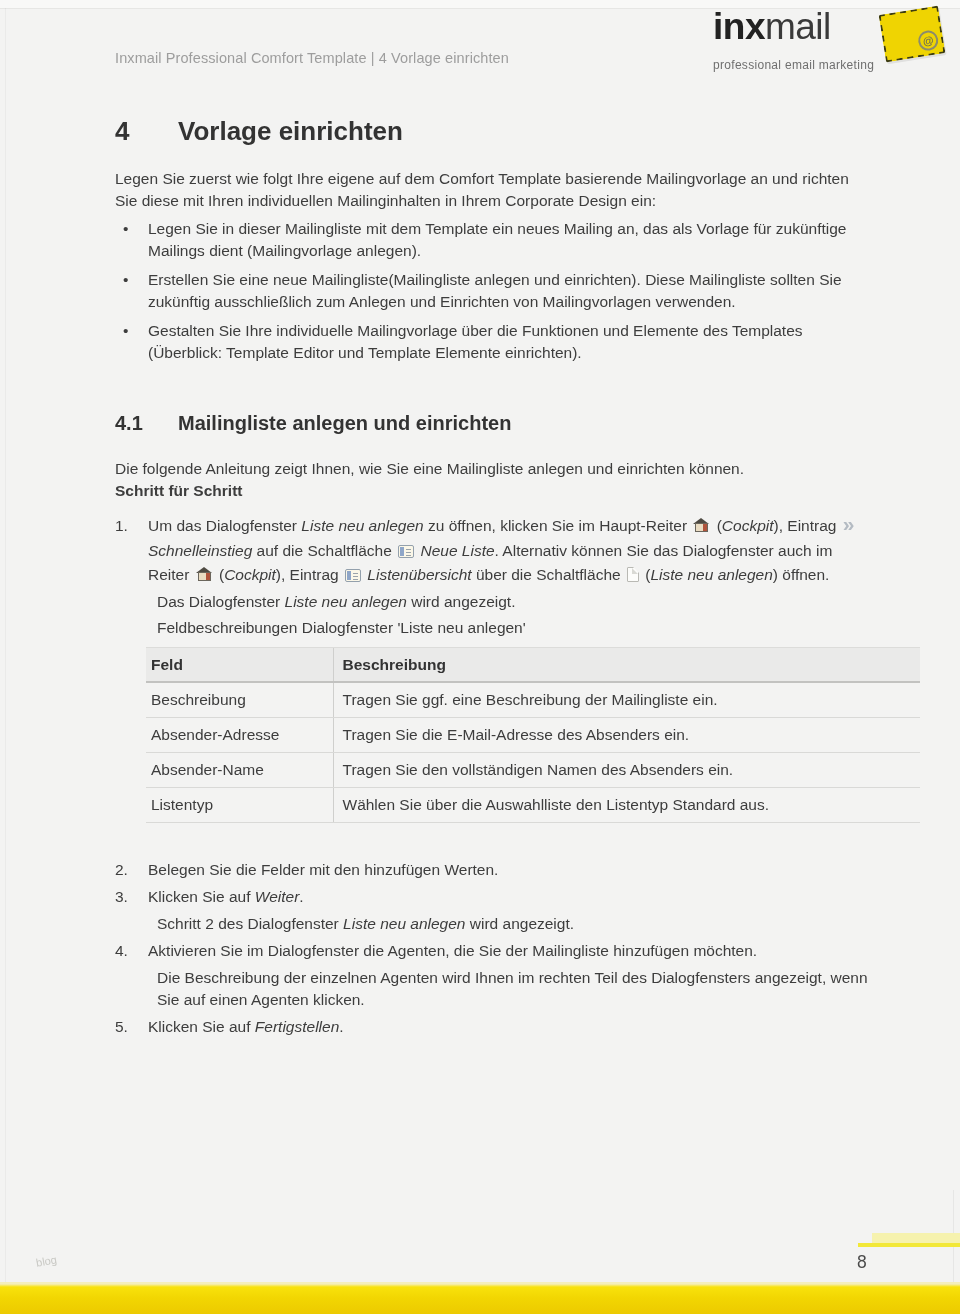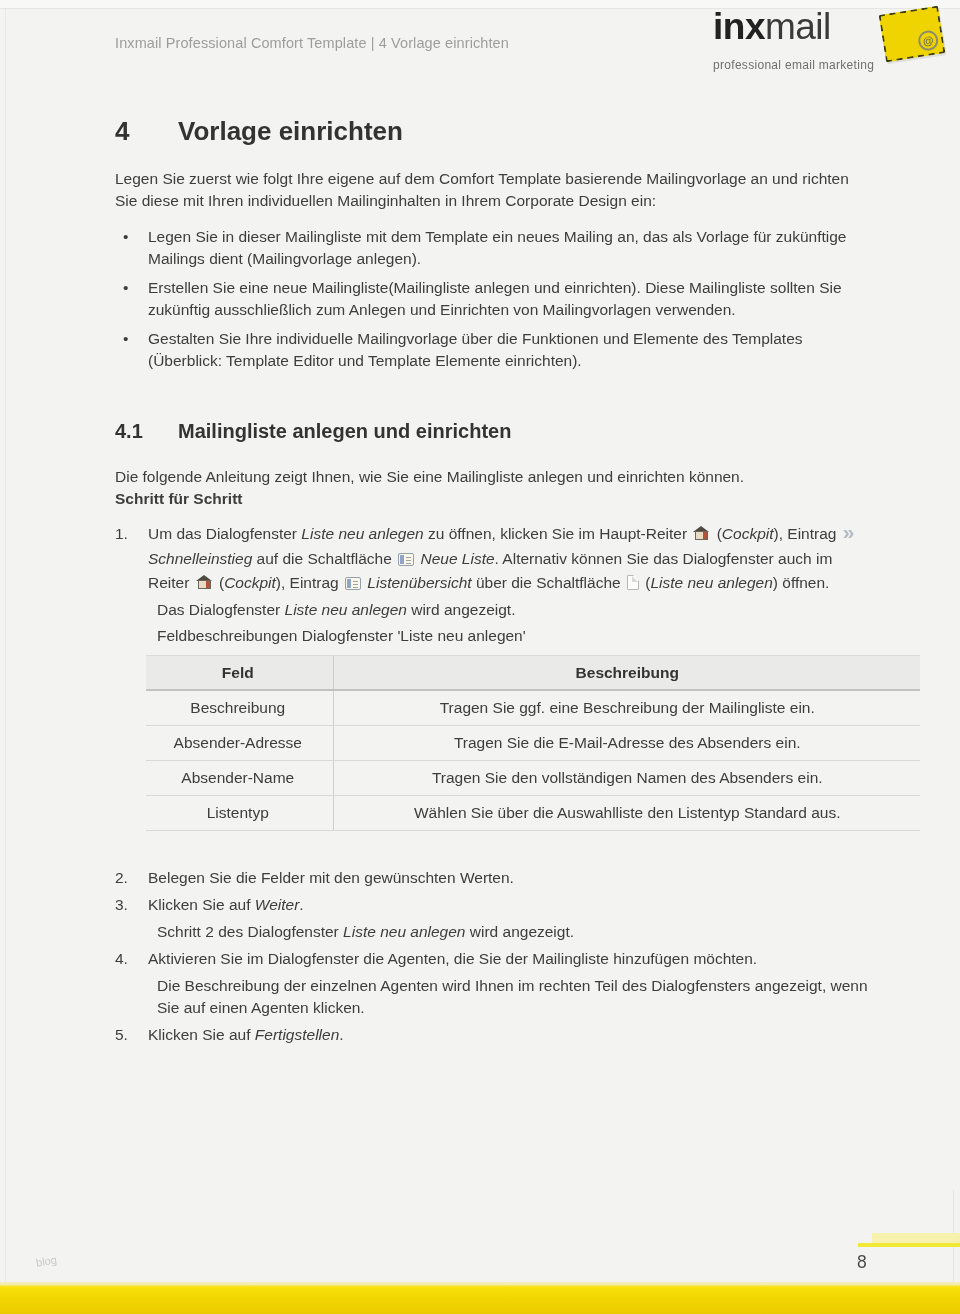--- a/index.html
+++ b/index.html
@@ -7,21 +7,21 @@
     position:relative;width:960px;height:1314px;margin:0 auto;
     background:#f3f3f2;overflow:hidden;
     font-family:"Liberation Sans","DejaVu Sans",sans-serif;
     color:#3d3d3d;-webkit-font-smoothing:antialiased;
   }
   .top-edge{position:absolute;top:0;left:0;right:0;height:8px;background:#f8f8f7;border-bottom:1px solid #e6e6e4;}
   .edge-left{position:absolute;left:5px;top:8px;bottom:0;width:1px;background:rgba(0,0,0,0.035);}
   .edge-right{position:absolute;right:6px;top:1190px;bottom:0;width:1px;background:rgba(0,0,0,0.05);}
 
   
-  .doc-header{position:absolute;top:35px;left:115px;font-size:14.5px;color:#9d9d9d;letter-spacing:.1px;}
+  .doc-header{position:absolute;top:50px;left:115px;font-size:14.5px;color:#9d9d9d;letter-spacing:.1px;}
 
   
   .logo{position:absolute;top:6px;left:713px;width:235px;display:flex;align-items:flex-start;}
   .logo-text-block{margin-top:2px;}
   .logo-word{font-size:37px;line-height:38px;letter-spacing:-0.5px;color:#222;}
   .logo-inx{font-weight:700;margin-top:20px;}
   .logo-mail{font-weight:400;color:#3a3a3a;}
   .logo-tagline{font-size:12px;color:#6f6f6f;letter-spacing:.3px;margin-top:12px;}
   .logo-envelope{
     position:relative;width:56px;height:44px;margin-left:8px;margin-top:4px;
@@ -32,21 +32,21 @@
     position:absolute;right:3px;bottom:3px;width:16px;height:16px;border:2px solid #8b8b6d;
     border-radius:50%;color:#6d6d52;font-size:11px;line-height:16px;text-align:center;font-weight:700;
   }
 
   
   .content{position:absolute;top:114px;left:115px;width:755px;}
   h1{display:flex;margin:0 0 20px 0;font-size:26px;line-height:34px;font-weight:700;color:#333;}
   h2{display:flex;margin:46px 0 0 0;font-size:20px;line-height:26px;font-weight:700;color:#333;}
   .h-num{width:63px;flex:0 0 63px;}
   p{margin:0;font-size:15.5px;line-height:22px;}
-  .lead{margin-bottom:14px;}
+  .lead{margin-bottom:6px;}
   ul.bullets{list-style:none;margin:0;padding:0;}
   ul.bullets li{position:relative;padding-left:33px;margin-bottom:7px;font-size:15.5px;line-height:22px;}
   ul.bullets li::before{content:"\2022";position:absolute;left:8px;top:0;font-size:15.5px;color:#3d3d3d;}
   .lead2{margin-top:22px;}
   .step-heading{font-weight:700;}
 
   .step{display:flex;margin-top:12px;}
   .steps-after .step{margin-top:0;margin-bottom:5px;}
   .step-num{flex:0 0 33px;font-size:15.5px;line-height:24.5px;}
   .steps-after .step-num{line-height:22px;}
@@ -75,21 +75,21 @@
   .icon-new-page{width:12px;height:15px;box-sizing:border-box;position:relative;
     background:#fcfcfa;border:1px solid #b9b9b4;border-radius:1px;}
   .icon-new-page::before{content:"";position:absolute;top:-1px;right:-1px;width:0;height:0;
     border-style:solid;border-width:0 6px 6px 0;border-color:transparent #f3f3f2 transparent transparent;}
   .icon-new-page::after{content:"";position:absolute;top:0;right:0;width:6px;height:6px;
     background:#d9d9d4;clip-path:polygon(0 0,100% 100%,0 100%);}
 
   
   table.fields{border-collapse:collapse;margin:8px 0 0 31px;width:774px;table-layout:fixed;}
   table.fields th,table.fields td{
-    font-size:15.5px;line-height:21px;text-align:center;vertical-align:top;font-weight:400;
+    font-size:15.5px;line-height:21px;text-align:left;vertical-align:top;font-weight:400;
   }
   table.fields col.c1{width:187px;}
   table.fields th{font-weight:700;color:#333;background:#eaeae9;
     border-top:1px solid #dcdcda;border-bottom:2px solid #c2c2c0;padding:6px 8px 6px 5px;}
   table.fields td{border-bottom:1px solid #d9d9d7;padding:6.5px 8px 6.5px 5px;}
   table.fields th+th,table.fields td+td{border-left:1px solid #cfcfcd;padding-left:9px;}
 
   .steps-after{margin-top:36px;}
 
   
@@ -177,21 +177,21 @@
         <tr>
           <td>Listentyp</td>
           <td>Wählen Sie über die Auswahlliste den Listentyp Standard aus.</td>
         </tr>
       </tbody>
     </table>
 
     <div class="steps-after">
       <div class="step">
         <span class="step-num">2.</span>
-        <div class="step-body">Belegen Sie die Felder mit den gewünschten Werten.</div>
+        <div class="step-body">Belegen Sie die Felder mit den hinzufügen Werten.</div>
       </div>
       <div class="step">
         <span class="step-num">3.</span>
         <div class="step-body"><span>Klicken Sie auf </span><em>Weiter</em><span>.</span></div>
       </div>
       <p class="indent step-note"><span>Schritt 2 des Dialogfenster </span><em>Liste neu anlegen</em><span> wird angezeigt.</span></p>
       <div class="step">
         <span class="step-num">4.</span>
         <div class="step-body">Aktivieren Sie im Dialogfenster die Agenten, die Sie der Mailingliste hinzufügen möchten.</div>
       </div>

